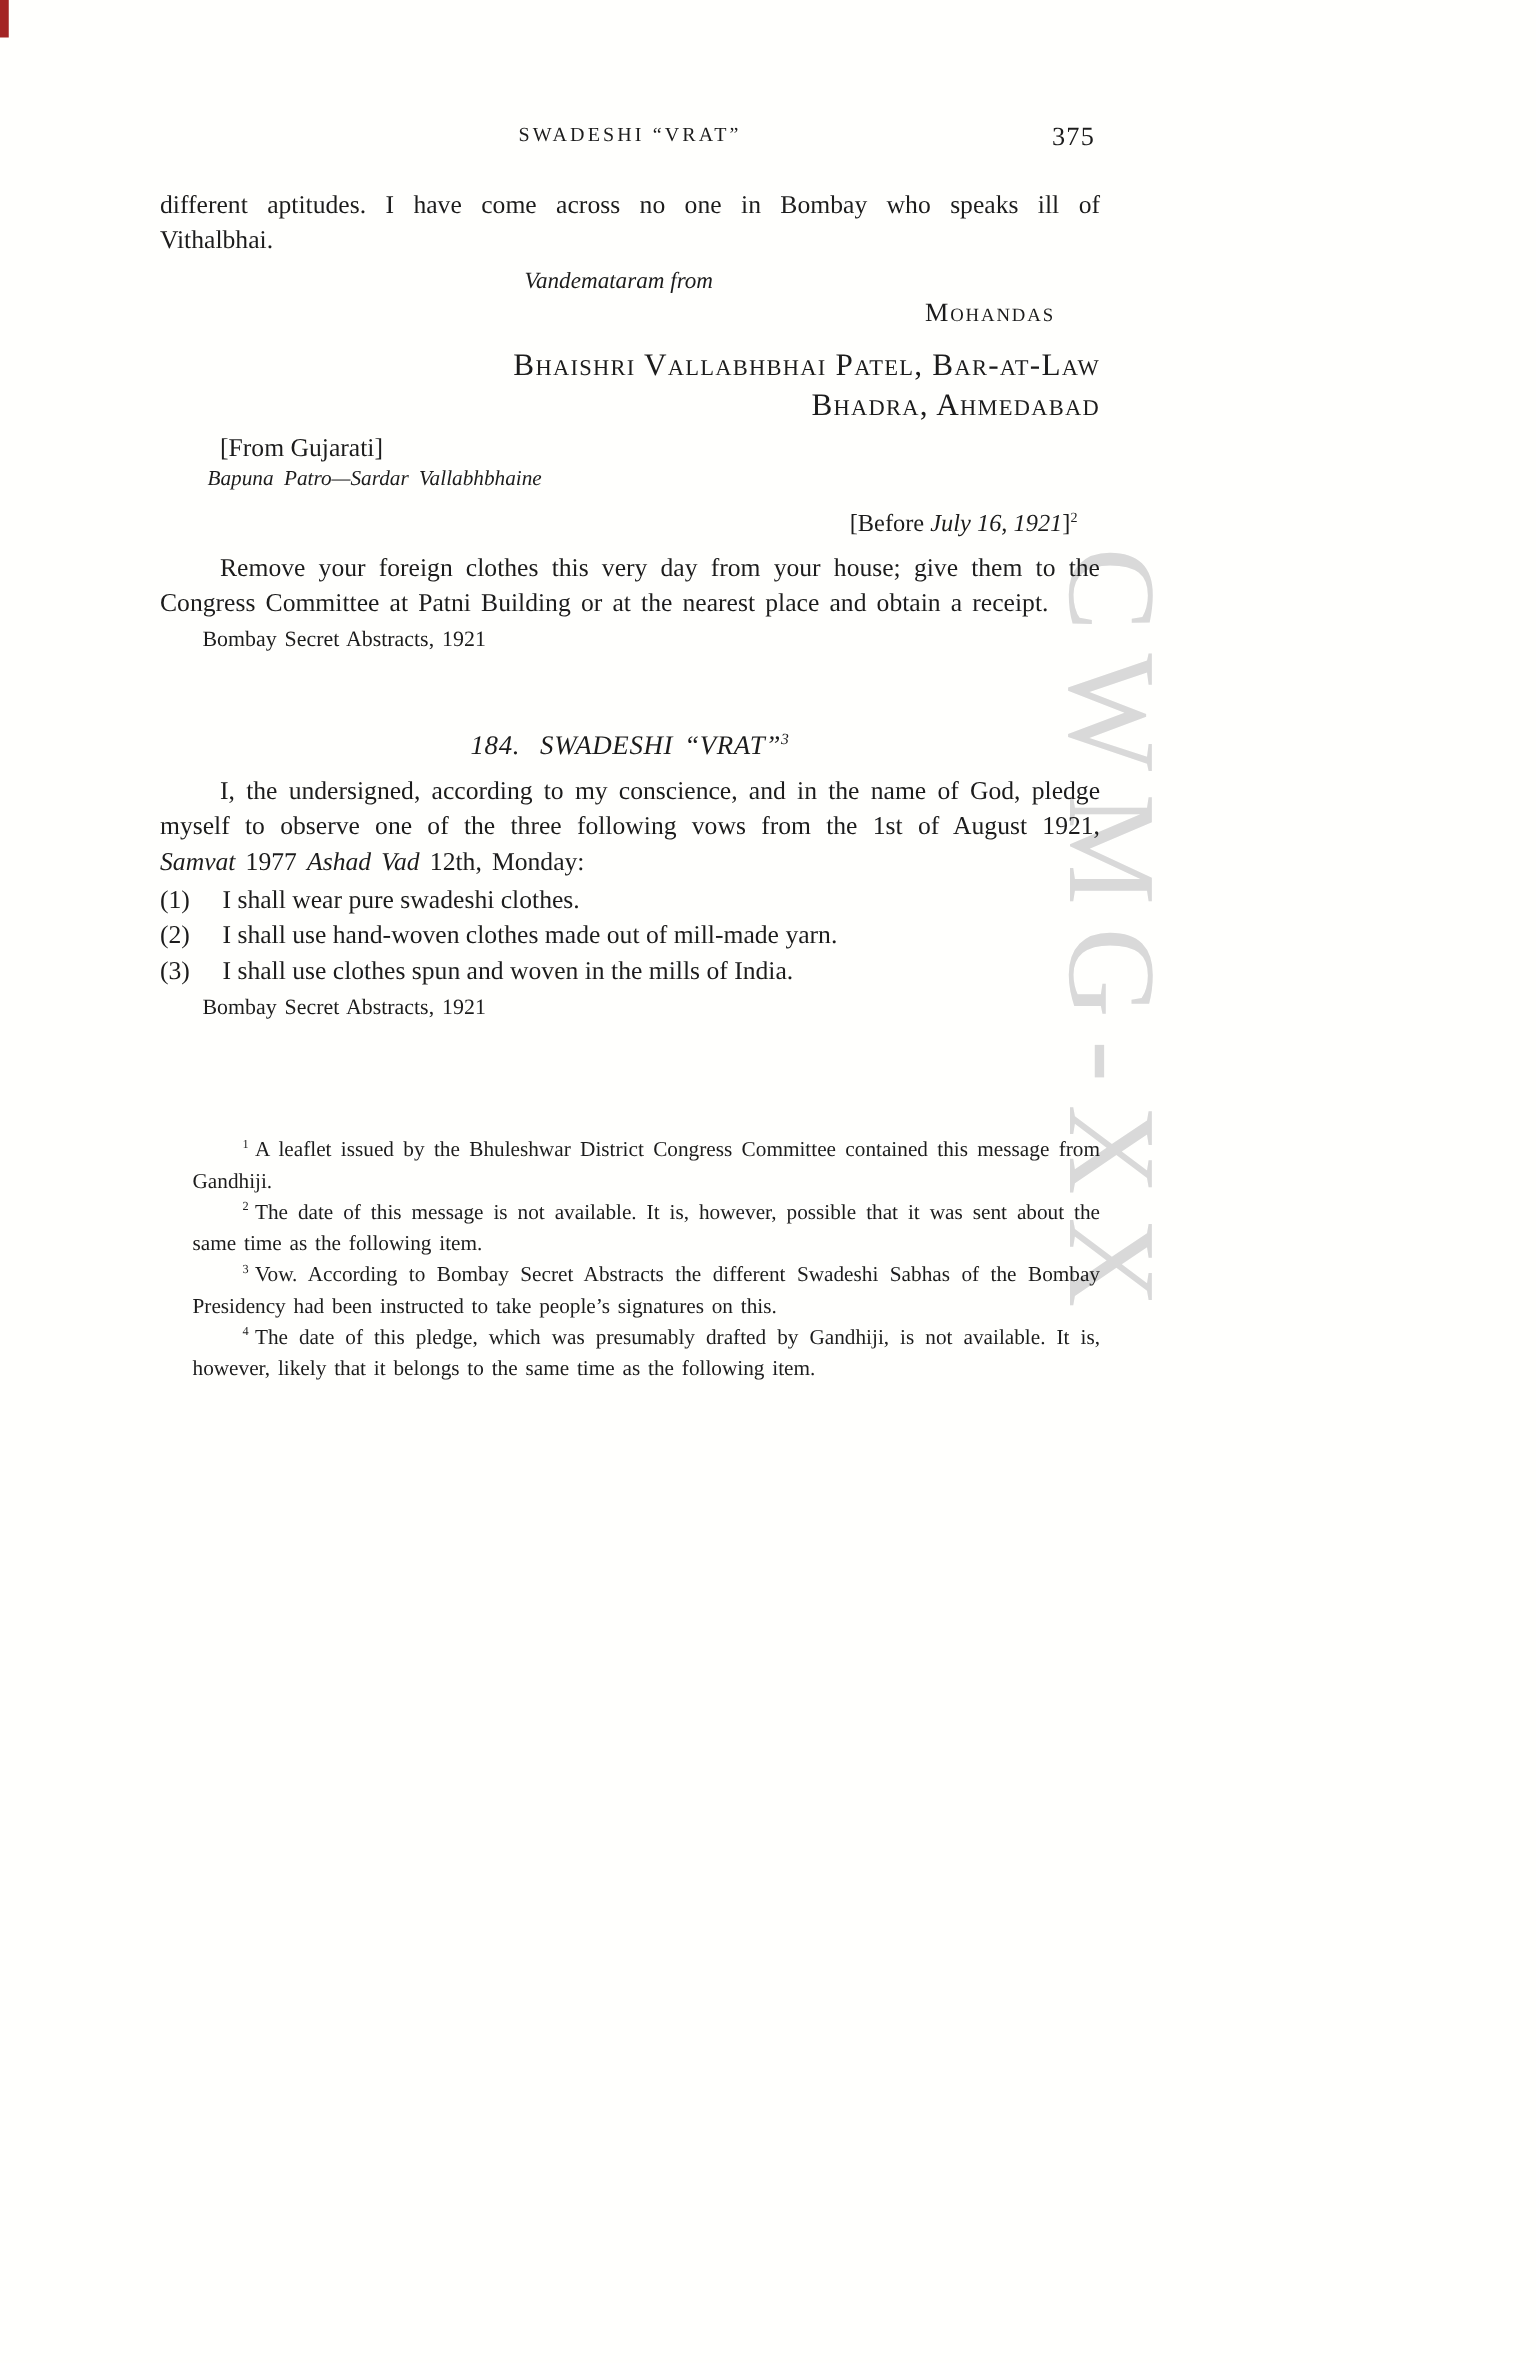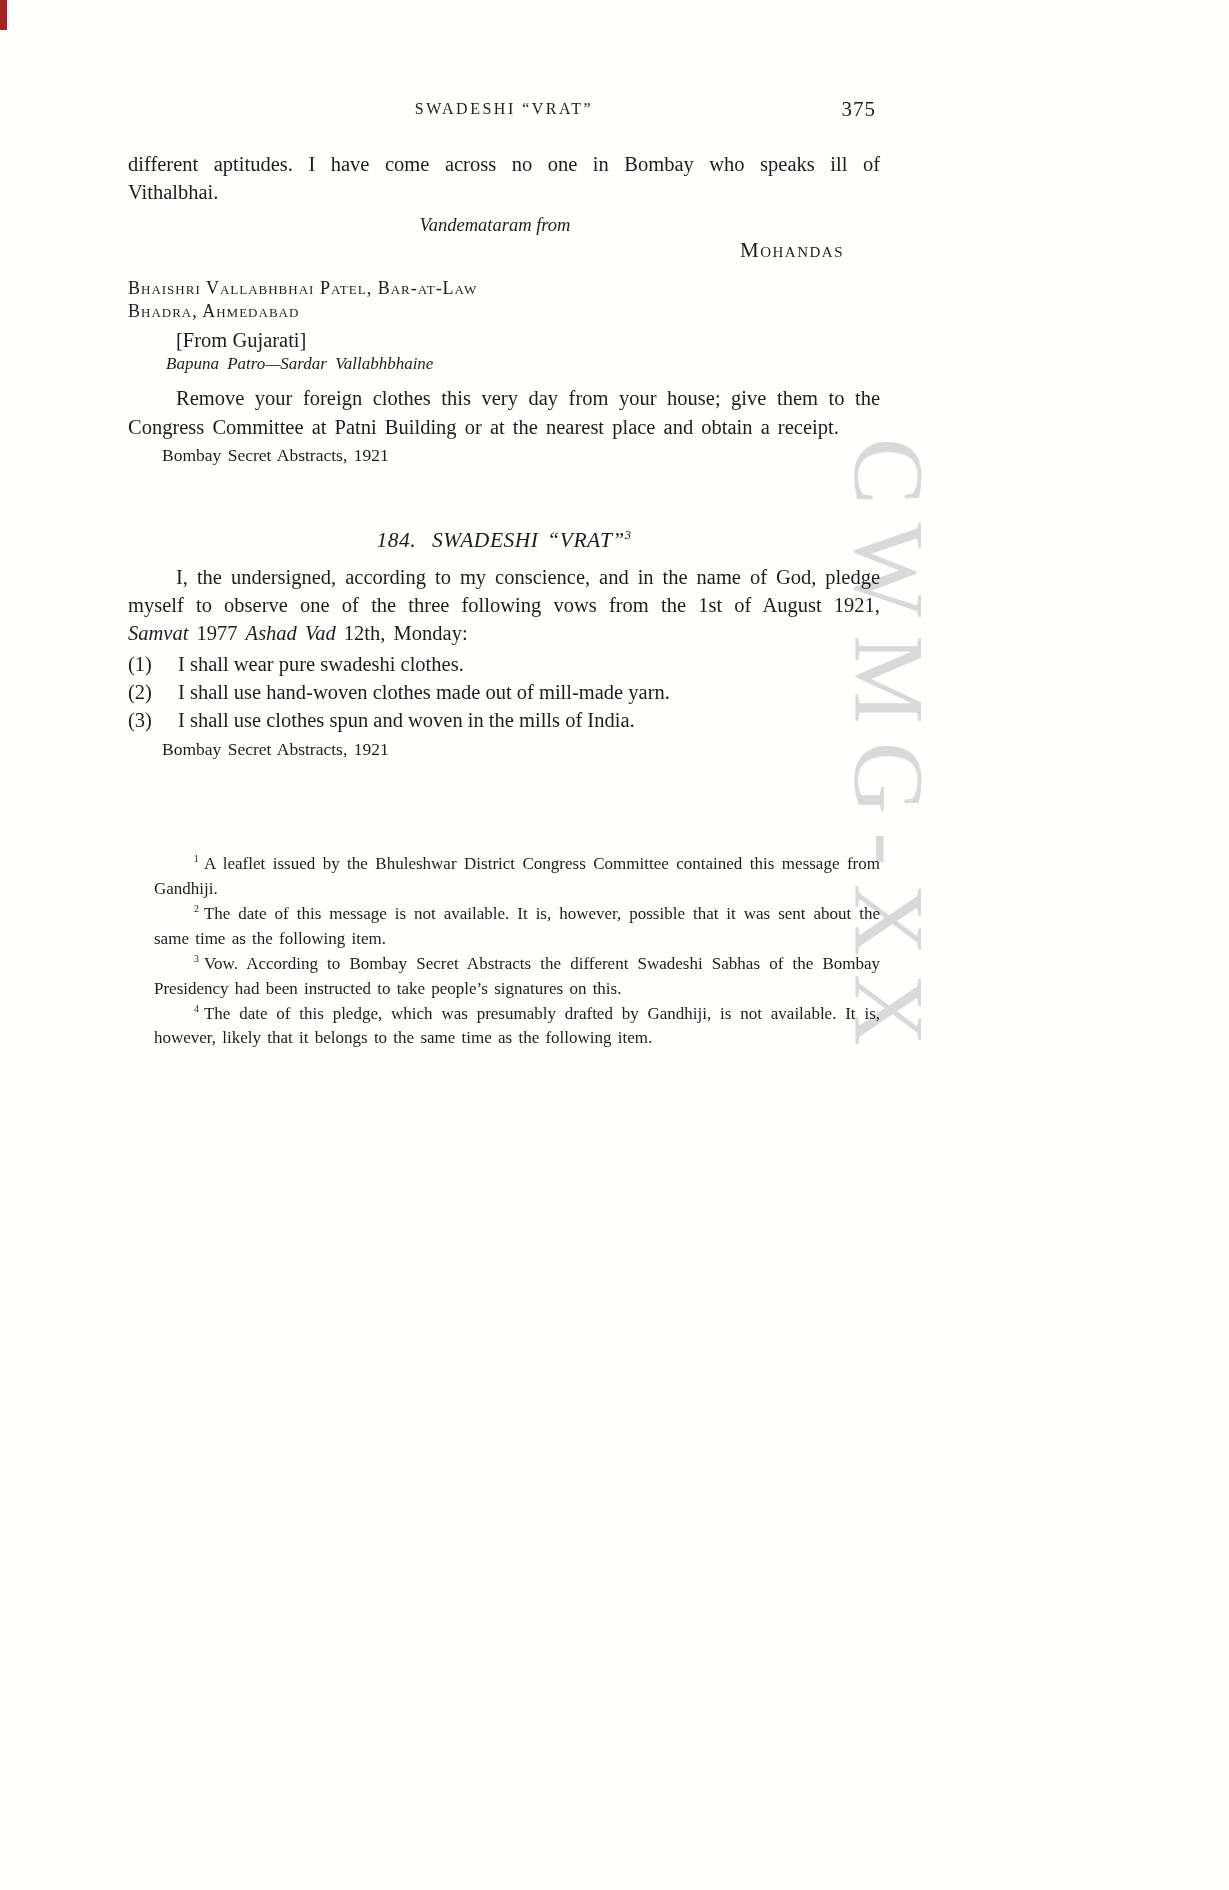--- a/index.html
+++ b/index.html
@@ -77,23 +77,24 @@
     text-align: right;
     padding-right: 36px;
     font-variant: small-caps;
     font-size: 21px;
     letter-spacing: 1.5px;
   }
 
   .addressee-block { margin-top: 14px; }
   .addressee {
     font-variant: small-caps;
-    font-size: 18px;
+    font-size: 25px;
     letter-spacing: 1px;
     line-height: 1.3;
+    text-align: right;
   }
 
   .source-lang { margin-top: 6px; margin-left: 48px; font-size: 20.5px; }
   .source-ref {
     margin-top: 2px;
     margin-left: 38px;
     font-size: 17px;
     font-style: italic;
     word-spacing: 4px;
   }
@@ -165,20 +166,21 @@
     <div class="addressee-block">
       <p class="addressee">Bhaishri Vallabhbhai Patel, Bar-at-Law</p>
       <p class="addressee">Bhadra, Ahmedabad</p>
     </div>
 
     <p class="source-lang">[From Gujarati]</p>
 
     <p class="source-ref">Bapuna Patro—Sardar Vallabhbhaine</p>
 
     <section class="section">
+      <p class="dateline"><span>[Before </span><span style="font-style: italic;">July 16, 1921</span><span>]</span><sup>2</sup></p>
       <p class="body-text indent"><span>Remove your foreign clothes this very day from your house; give them to the Congress Committee at Patni Building or at the nearest place and obtain a receipt.</span></p>
       <p class="source-line">Bombay Secret Abstracts, 1921</p>
     </section>
 
     <section class="section">
       <h2 class="section-heading">
         <span class="section-number">184.</span><span>SWADESHI “VRAT”</span><sup>3</sup>
       </h2>
       <p class="body-text indent"><span>I, the undersigned, according to my conscience, and in the name of God, pledge myself to observe one of the three following vows from the 1st of August 1921, </span><span style="font-style: italic;">Samvat</span><span> 1977 </span><span style="font-style: italic;">Ashad Vad</span><span> 12th, Monday:</span></p>
 

